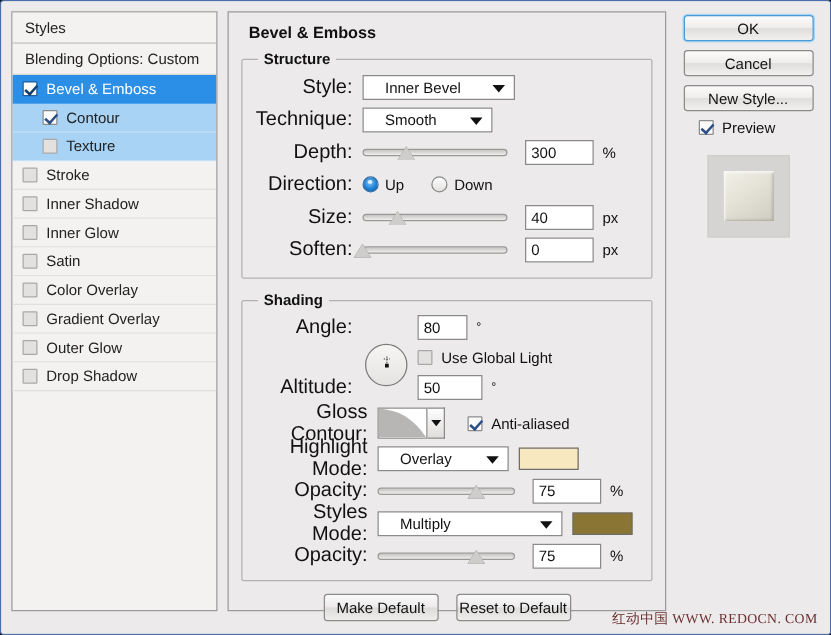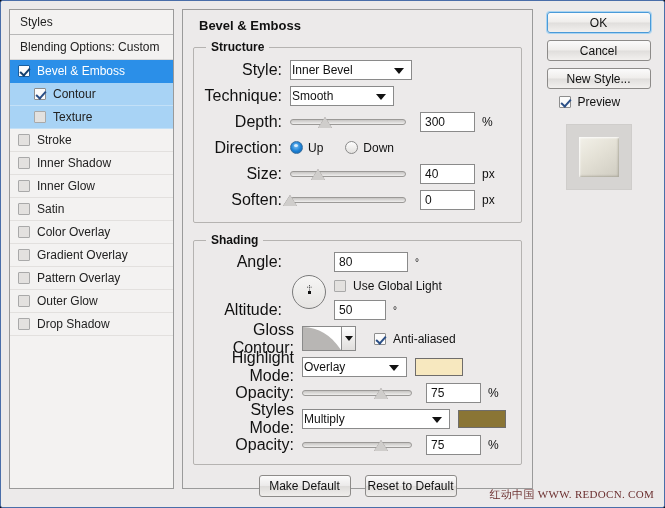--- a/index.html
+++ b/index.html
@@ -157,21 +157,21 @@
     text-align: right; padding-right: 8px;
     font-size: 16px; color: #111;
   }
 
   select.ddl, .ddl {
     height: 20px;
     background: #fff;
     border: 1px solid #8a8a8a;
     font-size: 12px; color: #111;
     font-family: "Liberation Sans", sans-serif;
-    padding: 0 2px 0 1px;
+    padding: 0 2px 0 17px;
     position: relative;
     display: flex; align-items: center;
     cursor: pointer;
   }
   .ddl .caret {
     position: absolute; right: 7px; top: 50%;
     margin-top: -2px;
     width: 0; height: 0;
     border-left: 5px solid transparent;
     border-right: 5px solid transparent;
@@ -405,24 +405,20 @@
       <div class="side-item">
         <span class="cbx dim"></span>
         <span class="lbl">Color Overlay</span>
       </div>
       <div class="side-item">
         <span class="cbx dim"></span>
         <span class="lbl">Gradient Overlay</span>
       </div>
       <div class="side-item">
         <span class="cbx dim"></span>
-        <span class="lbl">Pattern Overlay</span>
-      </div>
-      <div class="side-item">
-        <span class="cbx dim"></span>
         <span class="lbl">Outer Glow</span>
       </div>
       <div class="side-item">
         <span class="cbx dim"></span>
         <span class="lbl">Drop Shadow</span>
       </div>
     </div>
 
     <div class="main">
       <div class="main-title">Bevel &amp; Emboss</div>
@@ -488,21 +484,21 @@
           <span class="unit">px</span>
         </div>
       </fieldset>
 
       <fieldset class="group">
         <legend>Shading</legend>
 
         <div class="row" style="height:22px;margin-bottom:0">
           <span class="lab">Angle:</span>
           <span style="width:44px;flex:none"></span>
-          <span class="num" style="width:74px">80</span>
+          <span class="num" style="width:40px">80</span>
           <span class="unit" style="font-size:10px">°</span>
         </div>
 
         <div class="row" style="height:26px;margin-bottom:0">
           <span class="lab"></span>
           <div style="width:44px;flex:none;position:relative">
             <div class="dial" style="position:absolute;left:2px;top:-11px">
               <svg class="cross" viewBox="0 0 9 9">
                 <path d="M4.5 0 L4.5 6 M2 2.2 L7 2.2" stroke="#444" stroke-width="0.9" stroke-dasharray="1.2 1"></path>
               </svg>

